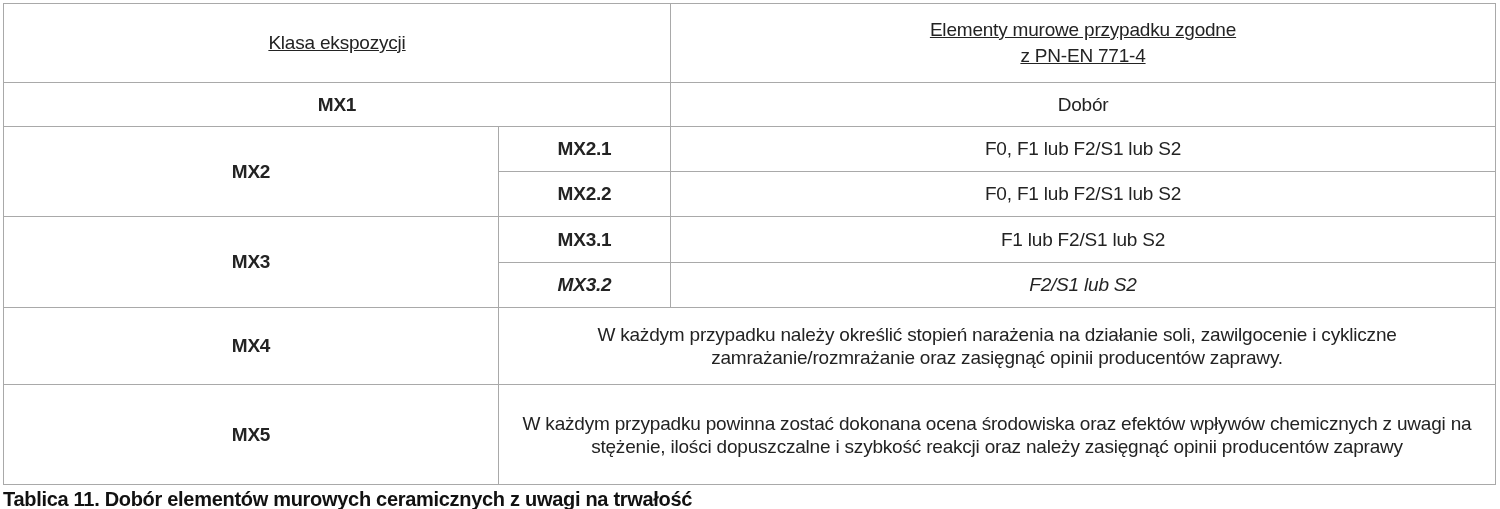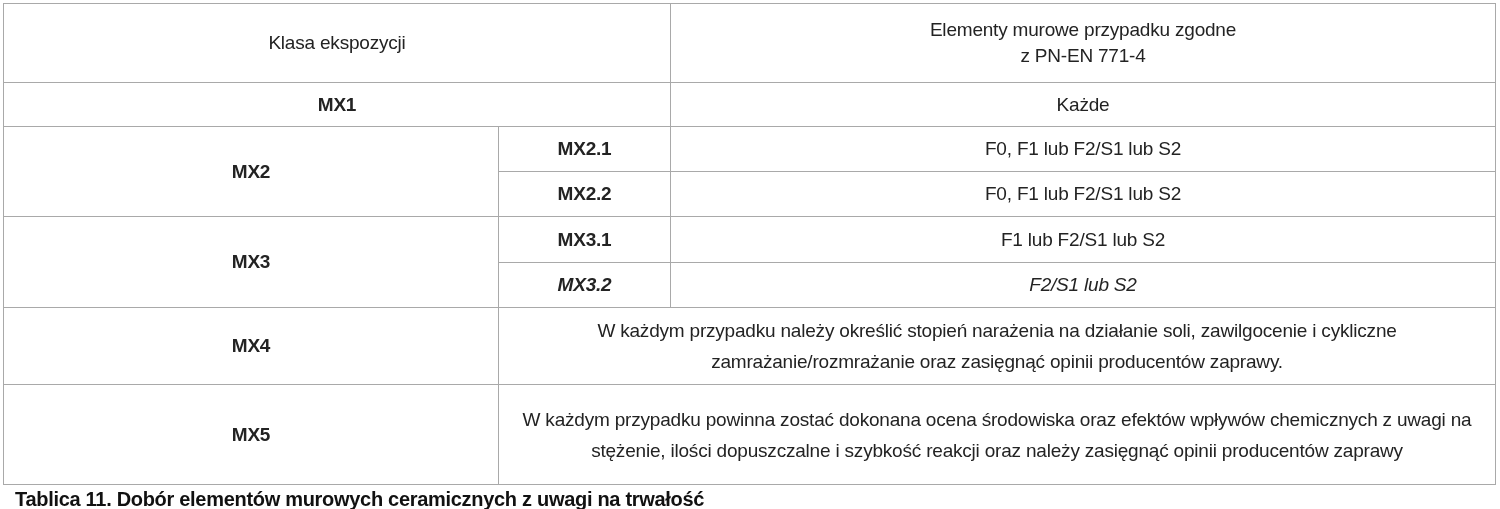--- a/index.html
+++ b/index.html
@@ -29,38 +29,37 @@
     vertical-align: middle;
     padding: 0;
     background: #ffffff;
   }
   td.bold { font-weight: bold; }
   td.header-cell { line-height: 26px; }
   td.text-cell {
     text-align: left;
     vertical-align: top;
     padding: 7px 14px 7px 12px;
-    line-height: 31px;
+    line-height: 23px;
   }
-  tr.r-header { height: 79px; }
+  tr.r-header { height: 79px; text-decoration: underline; }
   tr.r-mx1  { height: 44px; }
   tr.r-sub1 { height: 45px; }
   tr.r-sub2 { height: 45px; }
   tr.r-sub3 { height: 46px; }
   tr.r-sub4 { height: 45px; font-style: italic; }
   tr.r-mx4  { height: 77px; }
   tr.r-mx5  { height: 100px; }
   .caption {
     margin-top: 3px;
     font-weight: bold;
     font-size: 20px;
     letter-spacing: -0.3px;
     color: #111111;
     line-height: 22px;
-    margin-left: 12px;
   }
 </style>
 </head>
 <body>
 
 <div class="page">
 
   <table class="exposure">
     <colgroup>
       <col style="width:495px">
@@ -72,21 +71,21 @@
         <tr class="r-header">
       <td colspan="2" class="header-cell">Klasa ekspozycji</td>
       <td class="header-cell">
         <div>Elementy murowe przypadku zgodne</div>
         <div>z PN-EN 771-4</div>
       </td>
     </tr>
 
     <tr class="r-mx1">
       <td colspan="2" class="bold">MX1</td>
-      <td>Każde</td>
+      <td>Dobór</td>
     </tr>
 
     <tr class="r-sub1">
       <td rowspan="2" class="bold">MX2</td>
       <td class="bold">MX2.1</td>
       <td>F0, F1 lub F2/S1 lub S2</td>
     </tr>
 
     <tr class="r-sub2">
       <td class="bold">MX2.2</td>

